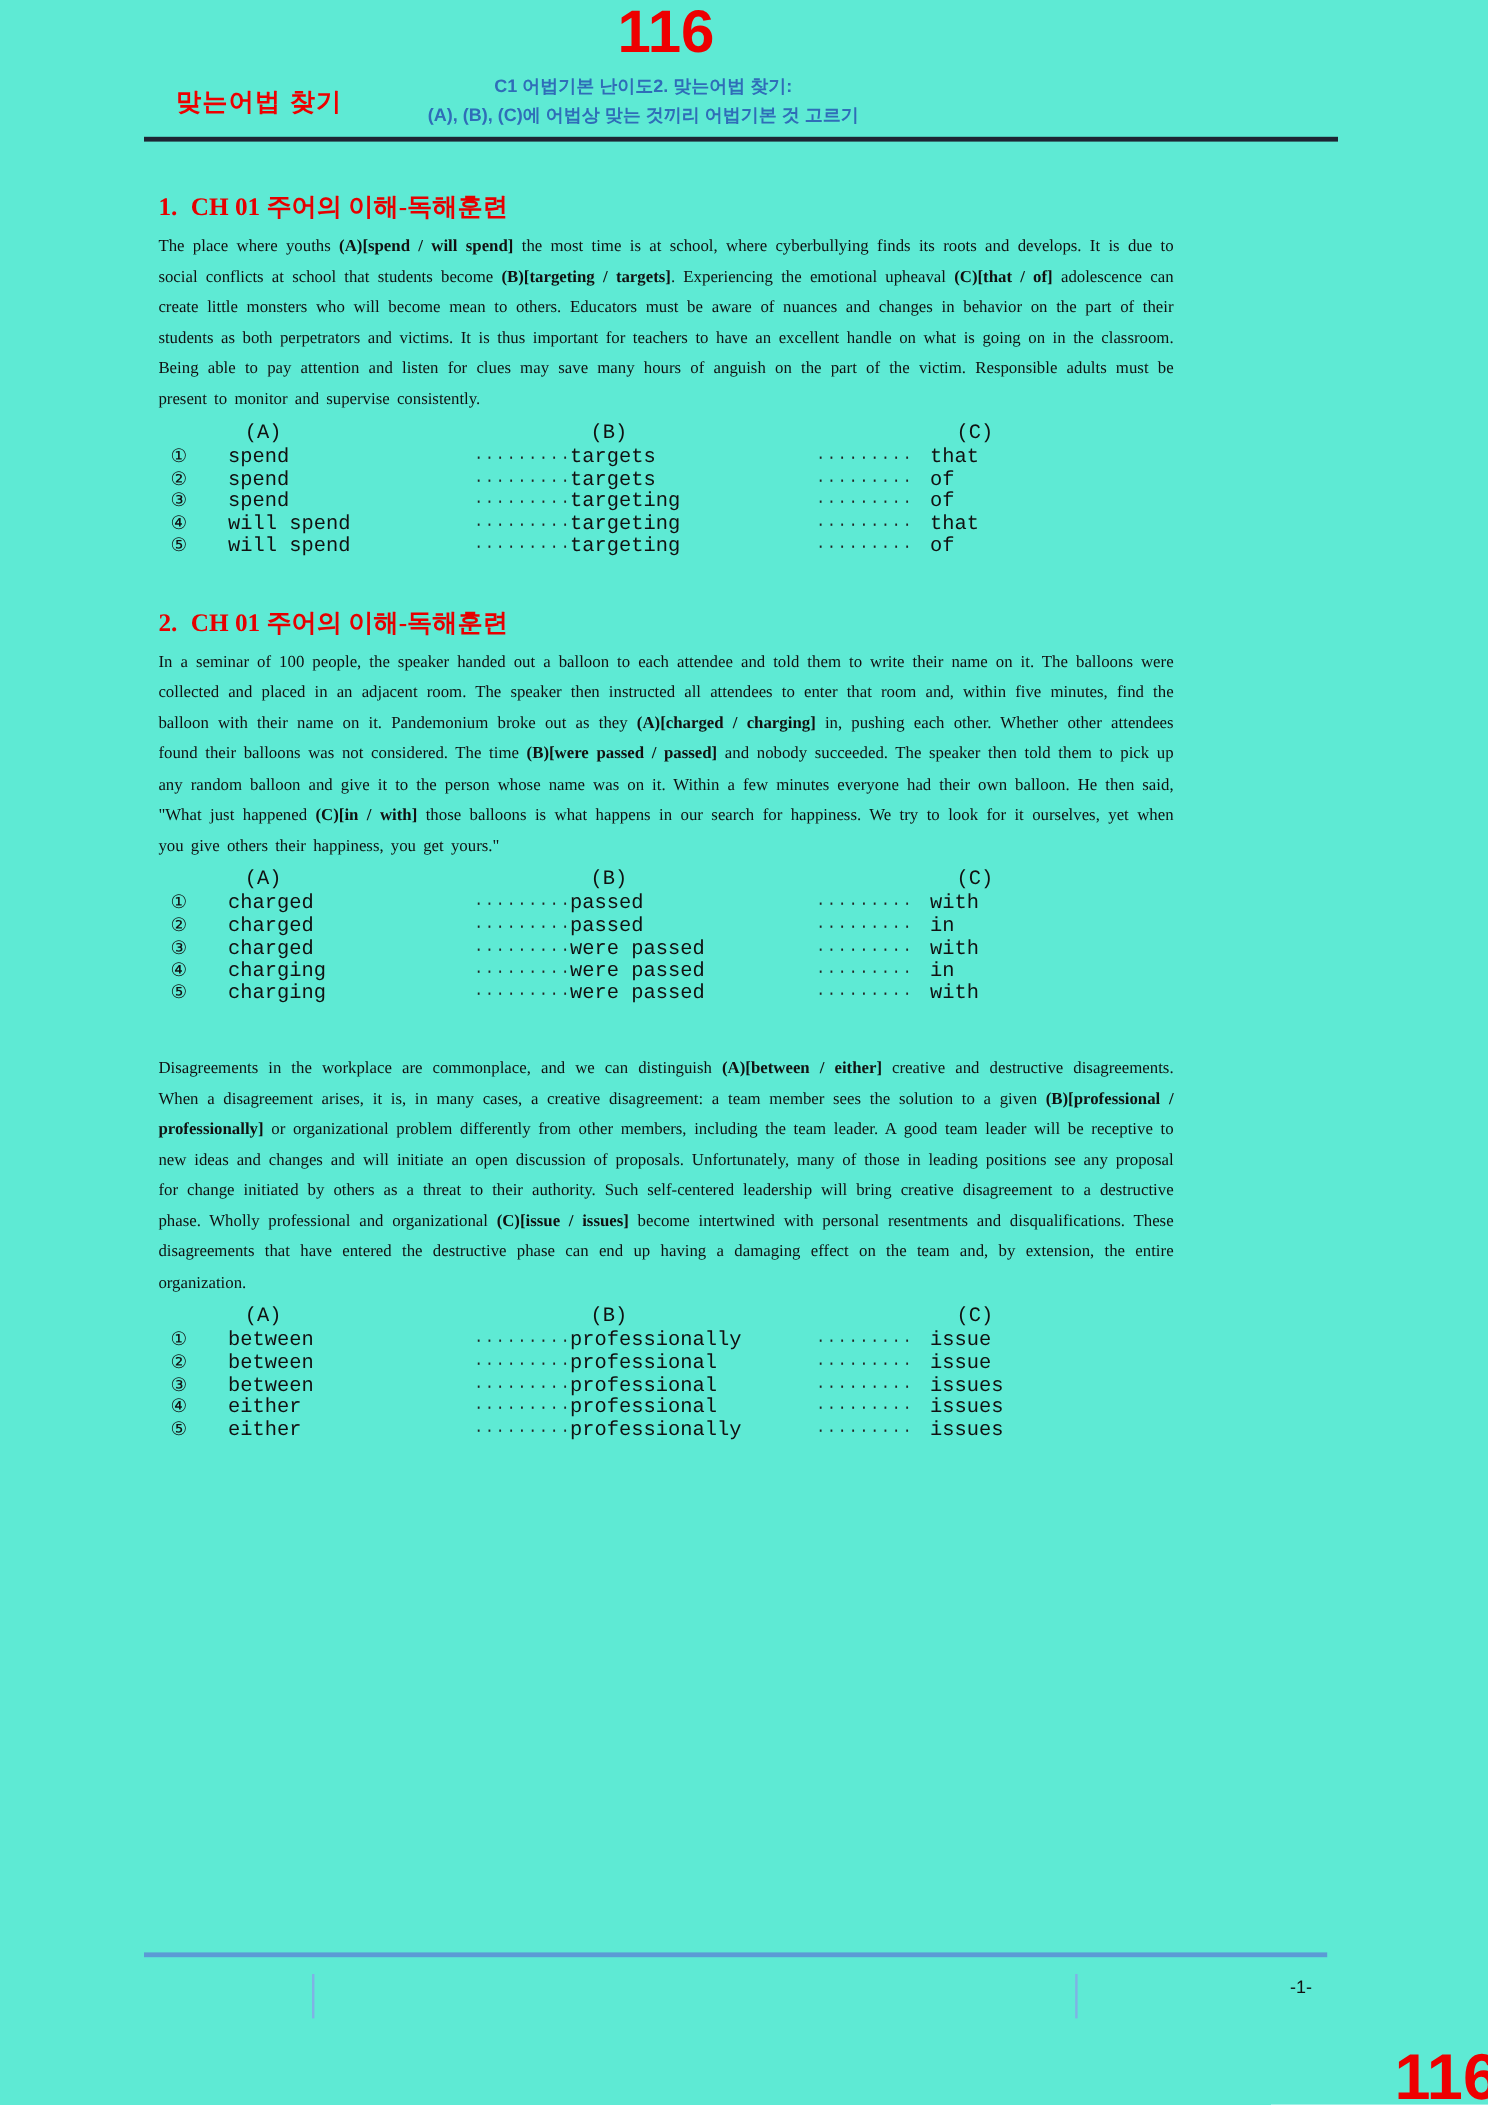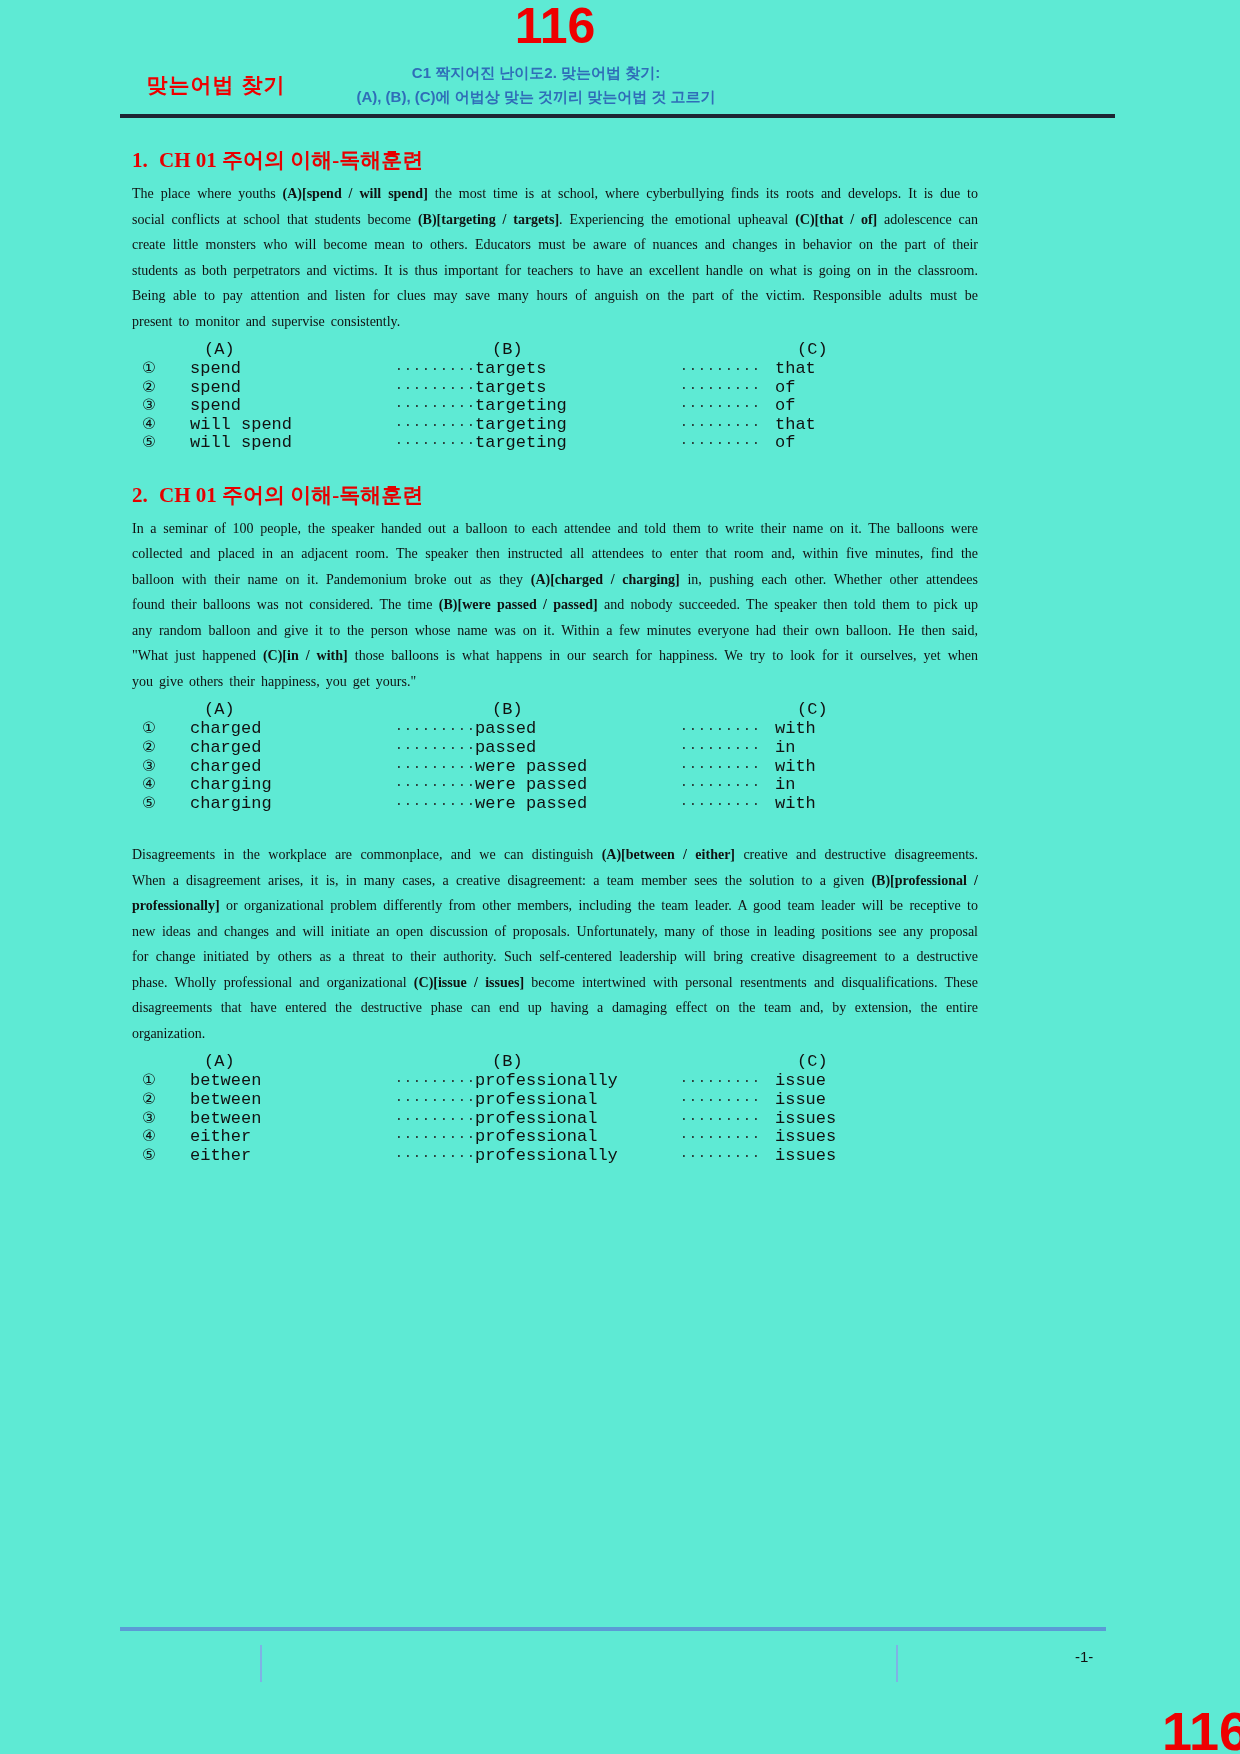--- a/index.html
+++ b/index.html
@@ -31,21 +31,21 @@
     align-items:center; justify-content:center;
     color:#2f6db8; font-family:"Liberation Sans", sans-serif;
     font-size:15px; font-weight:700; line-height:24px;
   }
   .header-rule {
     position:absolute; top:114px; left:120px; width:995px; height:4px;
     background:#1d2533;
   }
   
   .content { position:absolute; top:117px; left:132px; width:846px; }
-  .question { margin-top:30px; }
+  .question { margin-top:42px; }
   .question + .question { }
   .q-head {
     margin:0 0 8px 0; color:#e60000;
     font-family:"Liberation Serif", serif;
     font-size:21px; font-weight:700; line-height:26px;
   }
   .q-head .q-num { margin-right:6px; }
   .passage {
     margin:0; color:#111111;
     font-size:14px; line-height:25.5px;
@@ -91,22 +91,22 @@
 <body>
 
 <div class="page">
 
   <div class="top-number">116</div>
 
   <div class="header">
     <div class="header-left">맞는어법 찾기</div>
     <div class="header-divider"></div>
     <div class="header-center">
-      <div>C1 짝지어진 난이도2. 맞는어법 찾기:</div>
-      <div>(A), (B), (C)에 어법상 맞는 것끼리 맞는어법 것 고르기</div>
+      <div>C1 어법기본 난이도2. 맞는어법 찾기:</div>
+      <div>(A), (B), (C)에 어법상 맞는 것끼리 어법기본 것 고르기</div>
     </div>
     <div class="header-divider"></div>
   </div>
   <div class="header-rule"></div>
 
   <div class="content">
 
     <section class="question">
       <h2 class="q-head">
         <span class="q-num">1.</span>

